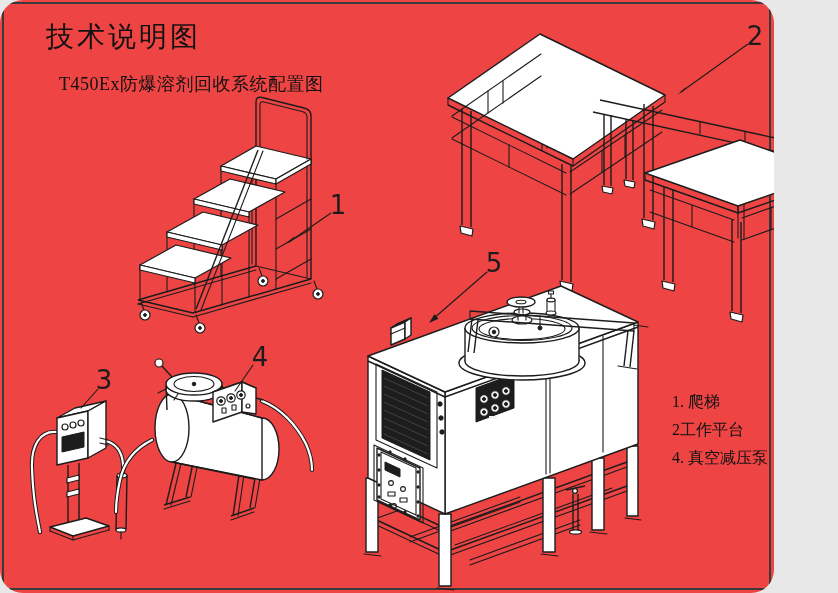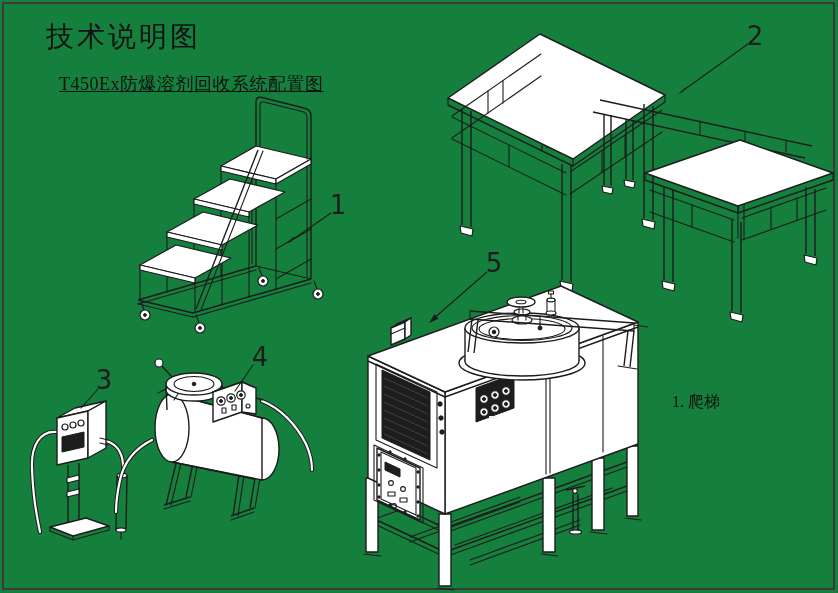--- a/index.html
+++ b/index.html
@@ -1,20 +1,20 @@
 <!DOCTYPE html>
 <html><head>
 <meta charset="utf-8">
 <style>
   html,body{margin:0;padding:0;background:#e8e8e8;}
-  #page{position:relative;width:838px;height:593px;background:#15803d;overflow:hidden;
-        font-family:"Liberation Serif","DejaVu Serif",serif;color:#111;}
+  #page{position:relative;width:774px;height:593px;background:#ef4444;overflow:hidden;
+        font-family:"Liberation Serif","DejaVu Serif",serif;color:#111;border-radius:23px;}
   #frame{position:absolute;left:2px;top:2px;right:3px;bottom:3px;border:2px solid #3a3a3a;pointer-events:none;}
   .title{position:absolute;left:46px;top:18px;font-size:28px;letter-spacing:3px;font-weight:400;}
-  .subtitle{position:absolute;left:59px;top:72px;font-size:18px;letter-spacing:0.5px;text-decoration:underline;}
+  .subtitle{position:absolute;left:59px;top:72px;font-size:18px;letter-spacing:0.5px;}
   .legend{position:absolute;left:672px;top:388px;font-size:16px;line-height:28px;}
   .legend div{white-space:nowrap;}
   svg{position:absolute;left:0;top:0;}
   svg *{vector-effect:non-scaling-stroke;}
   .ln{stroke:#1c1c1c;stroke-width:1.1;fill:none;stroke-linecap:round;stroke-linejoin:round;}
   .ln2{stroke:#1c1c1c;stroke-width:1.4;fill:none;stroke-linejoin:round;}
   .wf{stroke:#1c1c1c;stroke-width:1.2;fill:#ffffff;stroke-linejoin:round;}
   .wf2{stroke:#1c1c1c;stroke-width:1.4;fill:#ffffff;stroke-linejoin:round;}
   .dk{stroke:#1c1c1c;stroke-width:1;fill:#1d1d1d;}
   .hose{stroke:#1c1c1c;stroke-width:4.2;fill:none;stroke-linecap:round;}
@@ -25,20 +25,22 @@
 <body>
 
 <div id="page">
   <div id="frame"></div>
 
   <div class="title">技术说明图</div>
   <div class="subtitle">T450Ex防爆溶剂回收系统配置图</div>
 
   <div class="legend">
     <div>1. 爬梯</div>
+    <div>2工作平台</div>
+    <div>4. 真空减压泵</div>
   </div>
 
   <svg width="838" height="593" viewBox="0 0 838 593">
 
     <g>
 
       <line class="ln2" x1="256" y1="146" x2="256" y2="266"></line>
       <line class="ln" x1="252" y1="148" x2="252" y2="264"></line>
       <line class="ln2" x1="311" y1="159" x2="311" y2="279"></line>
       <line class="ln" x1="307" y1="161" x2="307" y2="277"></line>

